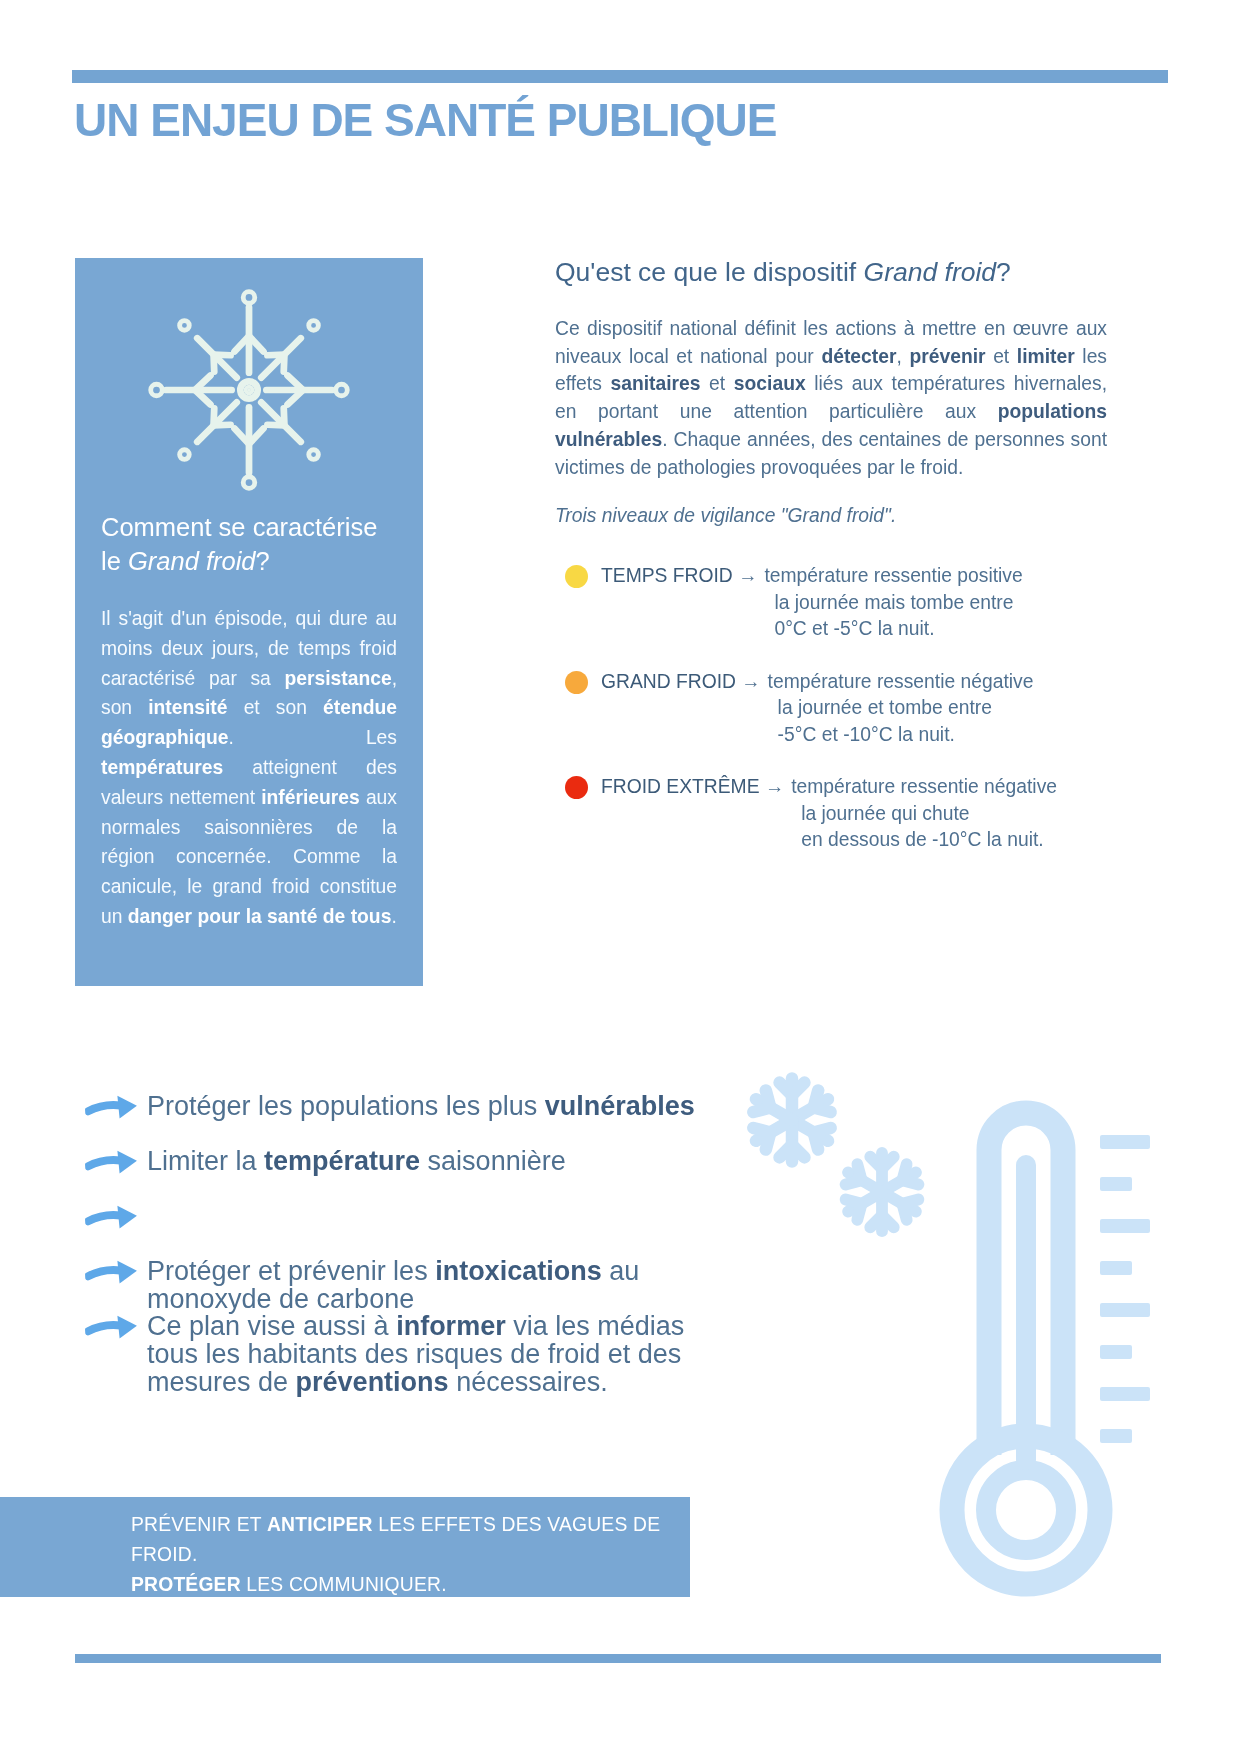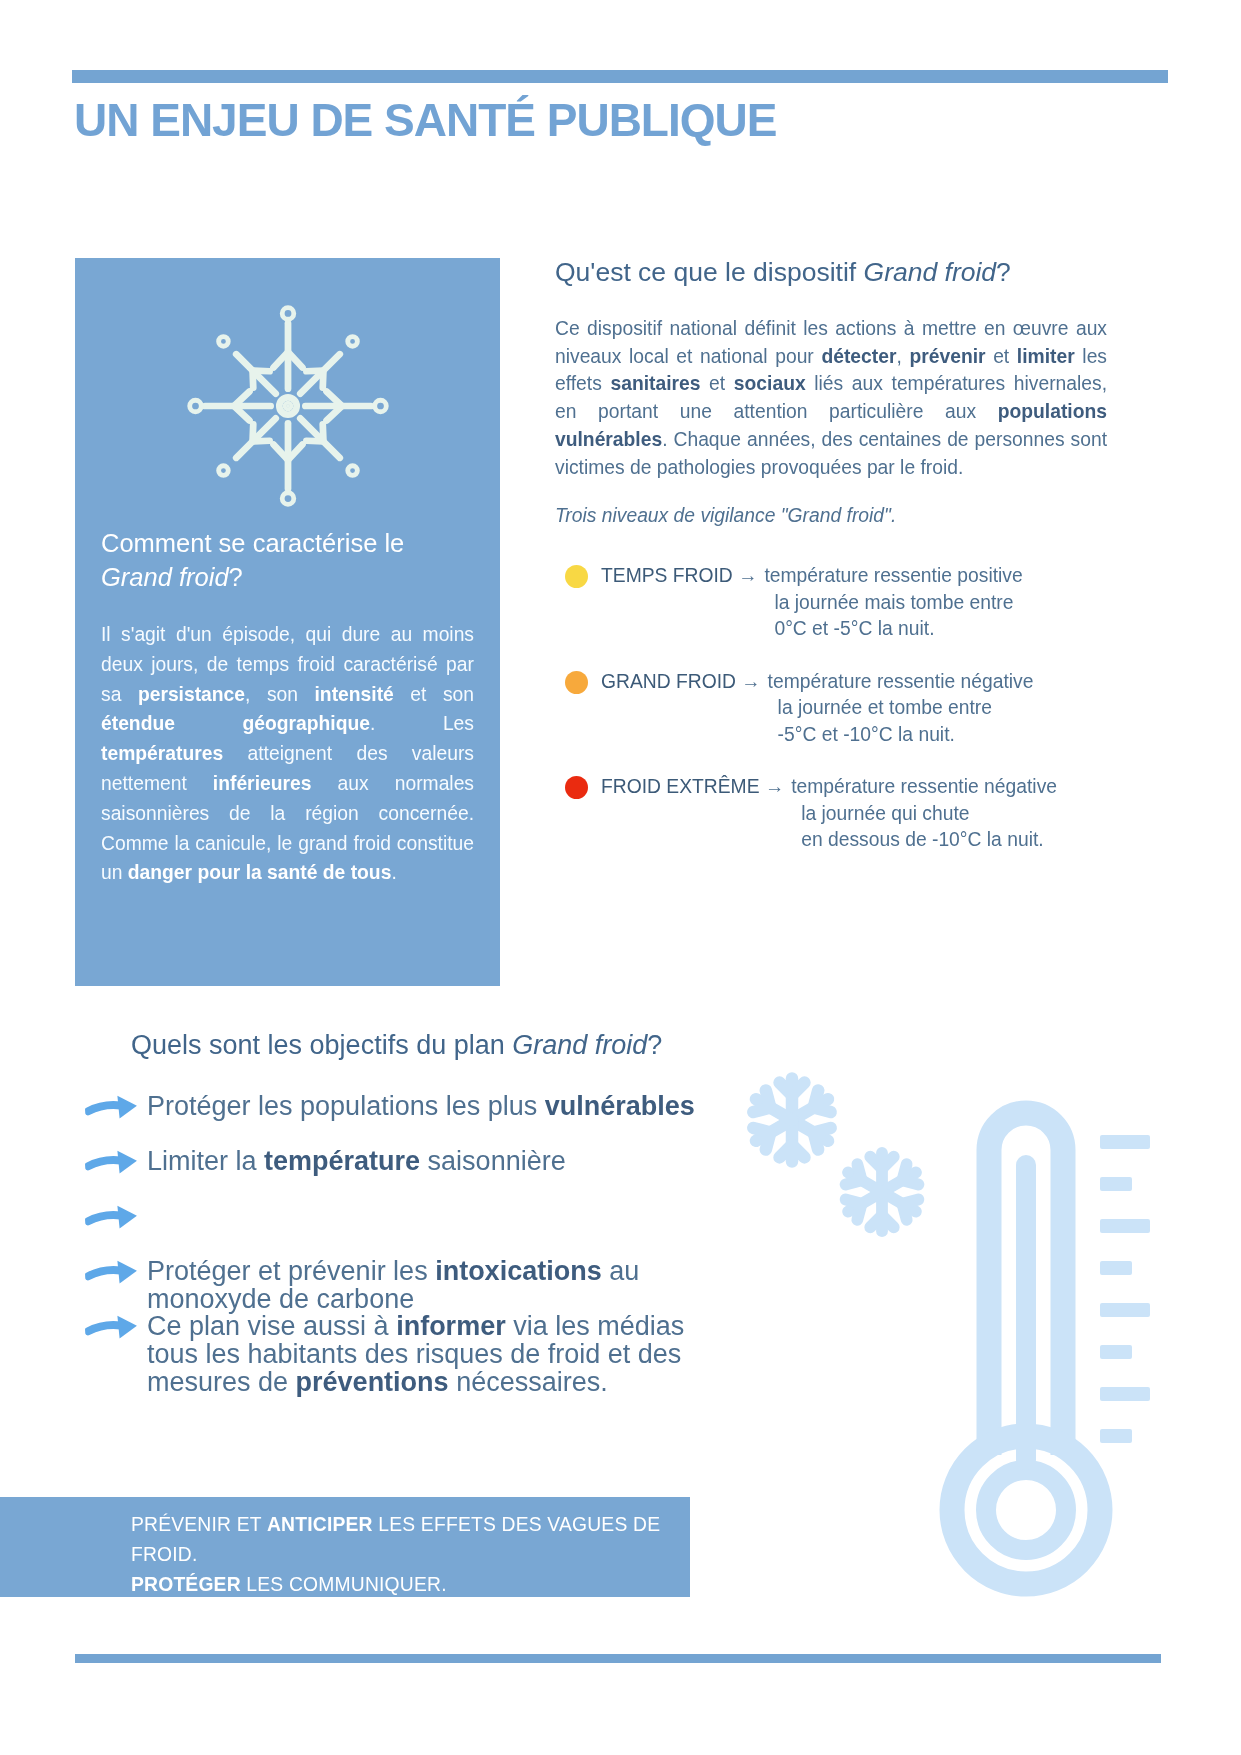--- a/index.html
+++ b/index.html
@@ -4,22 +4,22 @@
 <style>
   html,body{margin:0;padding:0;background:#ffffff;}
   .page{position:relative;width:1241px;height:1755px;background:#ffffff;overflow:hidden;
         font-family:"Liberation Sans", sans-serif;}
   .bar{position:absolute;background:#74a4d2;}
   .top-bar{left:72px;top:70px;width:1096px;height:13px;}
   .bottom-bar{left:75px;top:1654px;width:1086px;height:9px;}
   .title{position:absolute;left:74px;top:94px;font-size:46px;font-weight:700;color:#72a3d4;
          line-height:53px;letter-spacing:-1px;}
   
-  .left-box{position:absolute;left:75px;top:258px;width:425px;height:728px;background:#79a7d3;
-            box-sizing:border-box;padding:16px 26px;color:#ffffff;}
+  .left-box{position:absolute;left:75px;top:258px;width:348px;height:728px;background:#79a7d3;
+            box-sizing:border-box;padding:0 26px;color:#ffffff;}
   .left-box .flake{display:block;margin:26px auto 0;}
   .box-heading{margin-top:14px;font-size:25.5px;line-height:34px;color:#ffffff;}
   .box-par{margin-top:26px;font-size:19.3px;line-height:29.8px;text-align:justify;color:#f6fbff;}
   .box-par .b{color:#ffffff;}
   
   .right-col{position:absolute;left:555px;top:256px;width:552px;}
   .h2{font-size:26.5px;line-height:33px;color:#41658a;}
   .par{margin-top:26px;font-size:19.3px;line-height:27.7px;text-align:justify;color:#4f7090;}
   .dark .b{font-weight:700;color:#3e5c7e;}
   .b{font-weight:700;}
@@ -136,21 +136,20 @@
         <span class="lv-head"><span class="lv-name">FROID EXTRÊME</span> <span class="lv-arrow">→</span></span>
         <span class="lv-lines">
           <div>température ressentie négative</div>
           <div>la journée qui chute</div>
           <div>en dessous de -10°C la nuit.</div>
         </span>
       </div>
     </div>
   </div>
 
-  <div class="obj-heading"><span>Quels sont les objectifs du plan </span><span class="i">Grand froid</span><span>?</span></div>
 
   <div class="obj-item dark" style="top:1092px">
     <svg class="arrow-ic" width="52" height="27" viewBox="0 0 52 27">
         <path d="M3,16 C14,11 25,10 36,12" stroke="#5ea8e8" stroke-width="8" stroke-linecap="round" fill="none"></path>
         <polygon points="33,2 52,13 34,25" fill="#5ea8e8"></polygon>
       </svg>
     <div class="txt"><span>Protéger les populations les plus </span><span class="b">vulnérables</span></div>
   </div>
   <div class="obj-item dark" style="top:1147px">
     <svg class="arrow-ic" width="52" height="27" viewBox="0 0 52 27">

